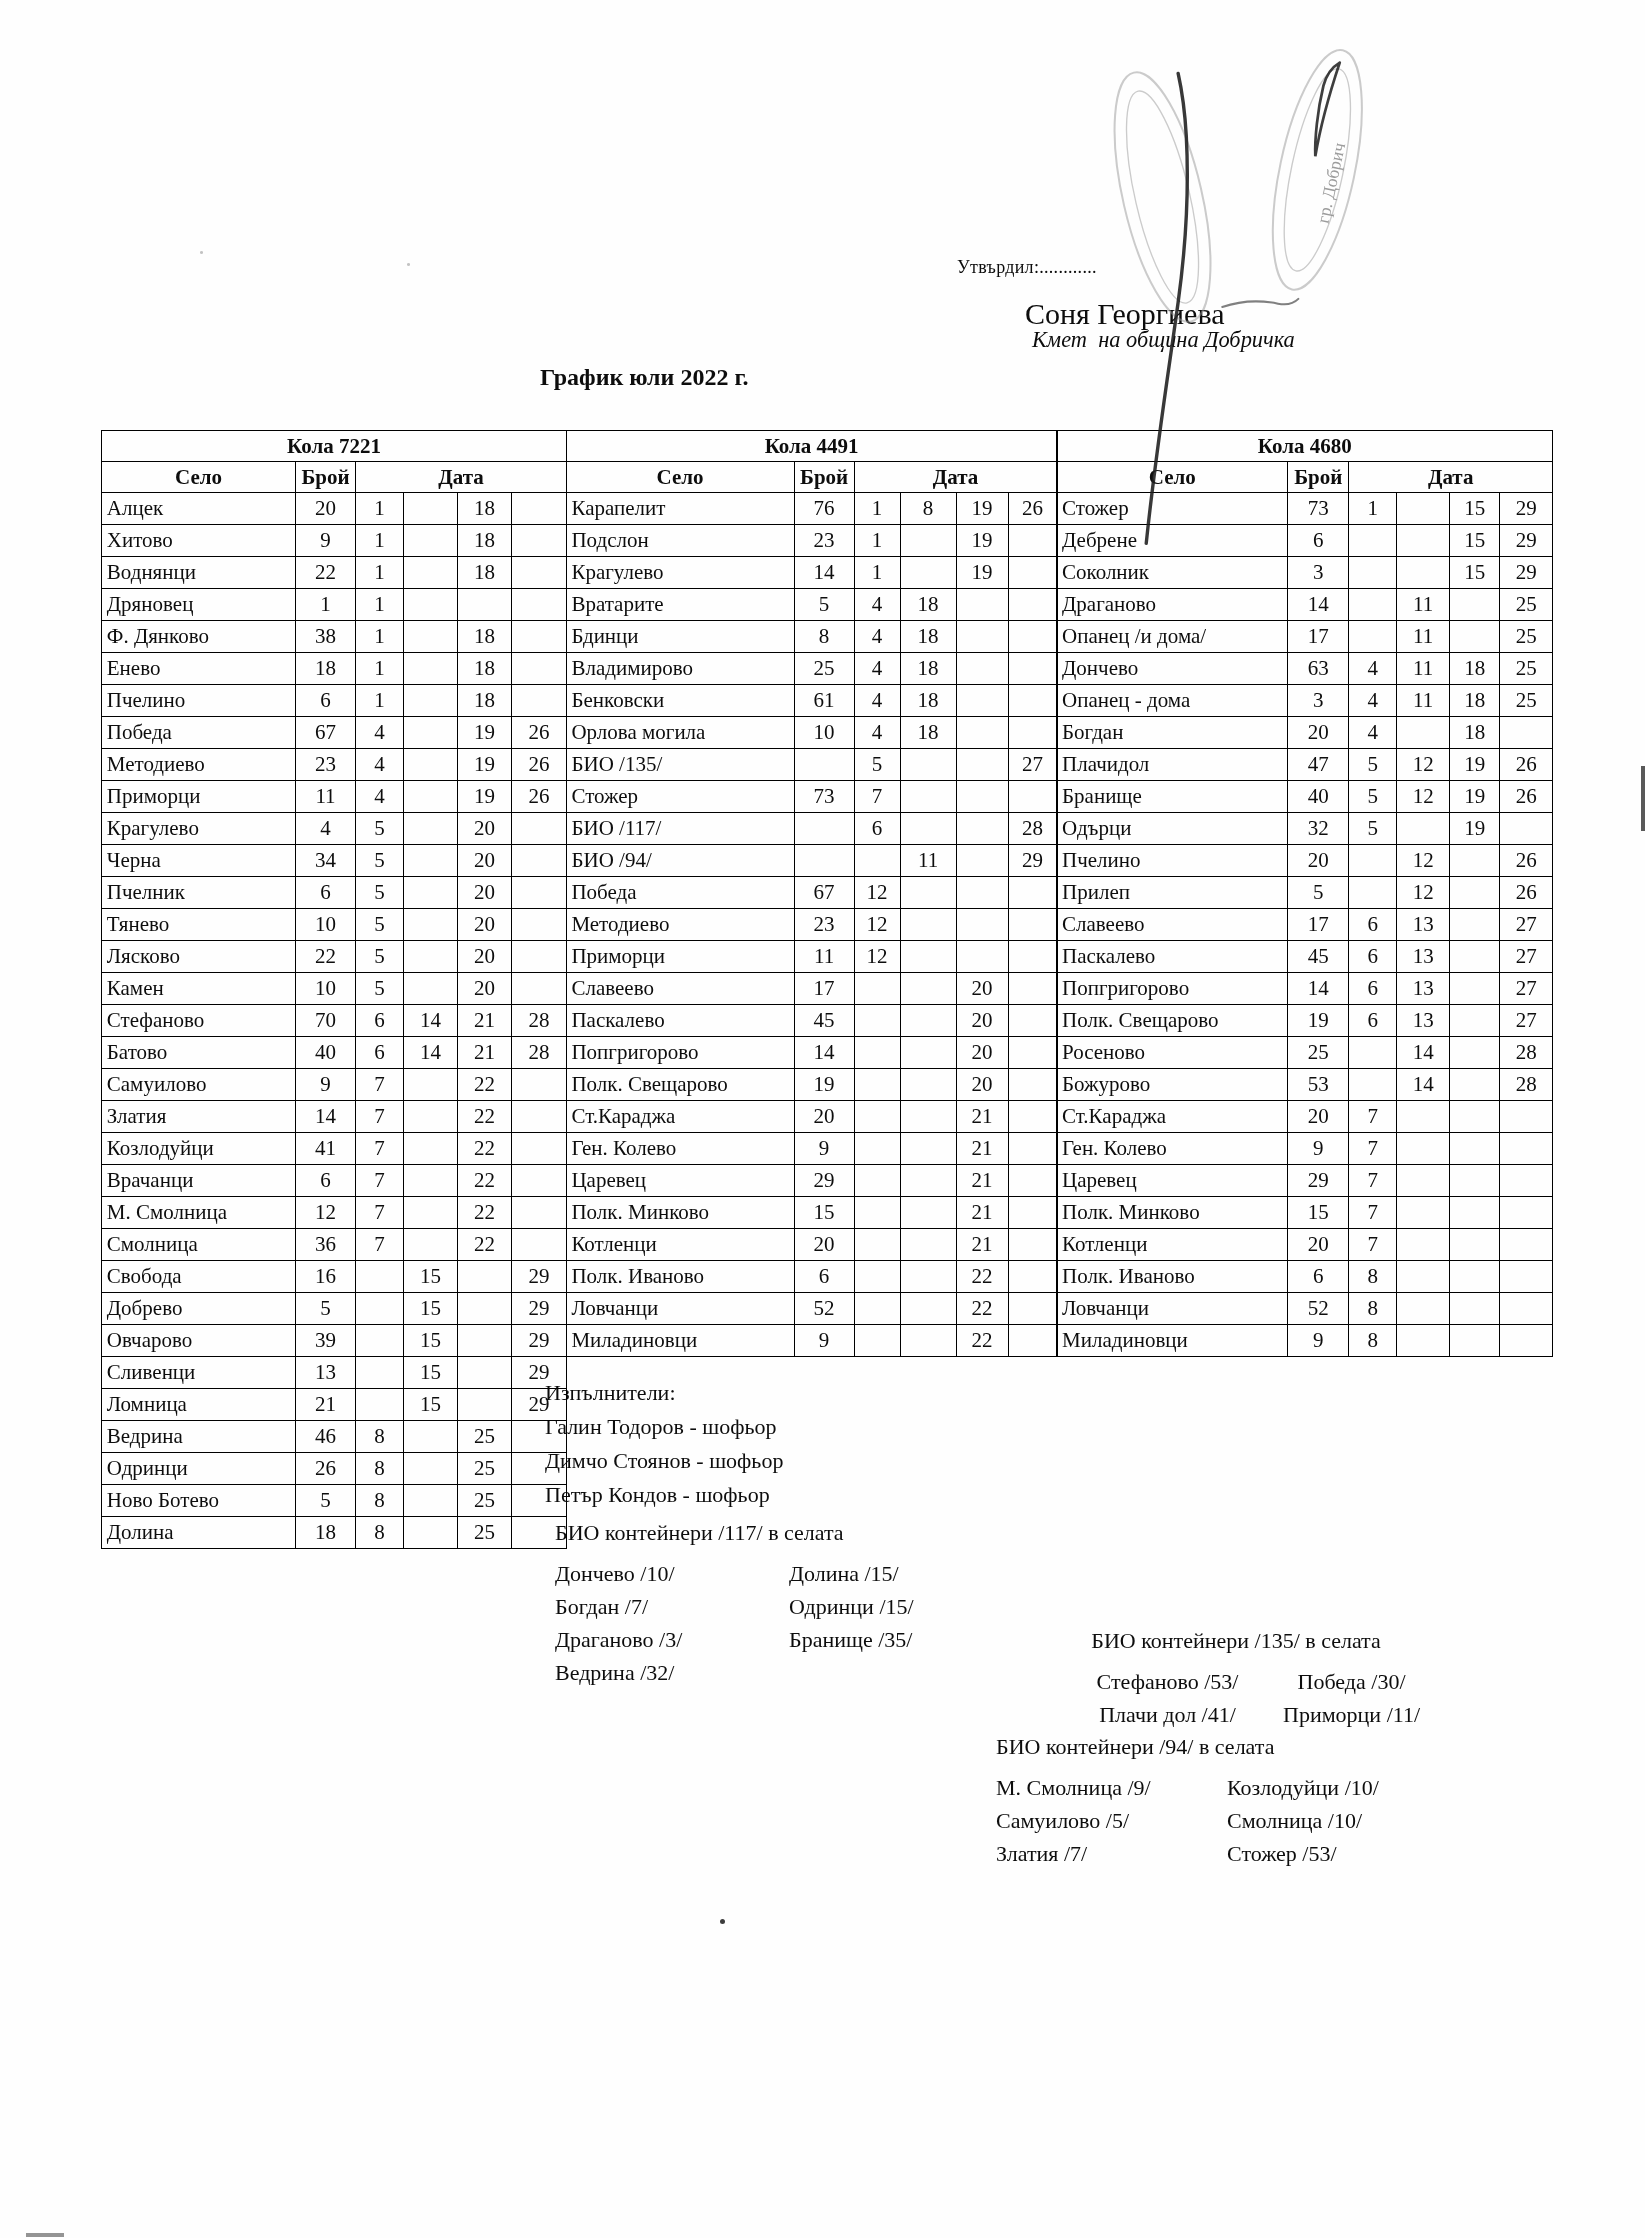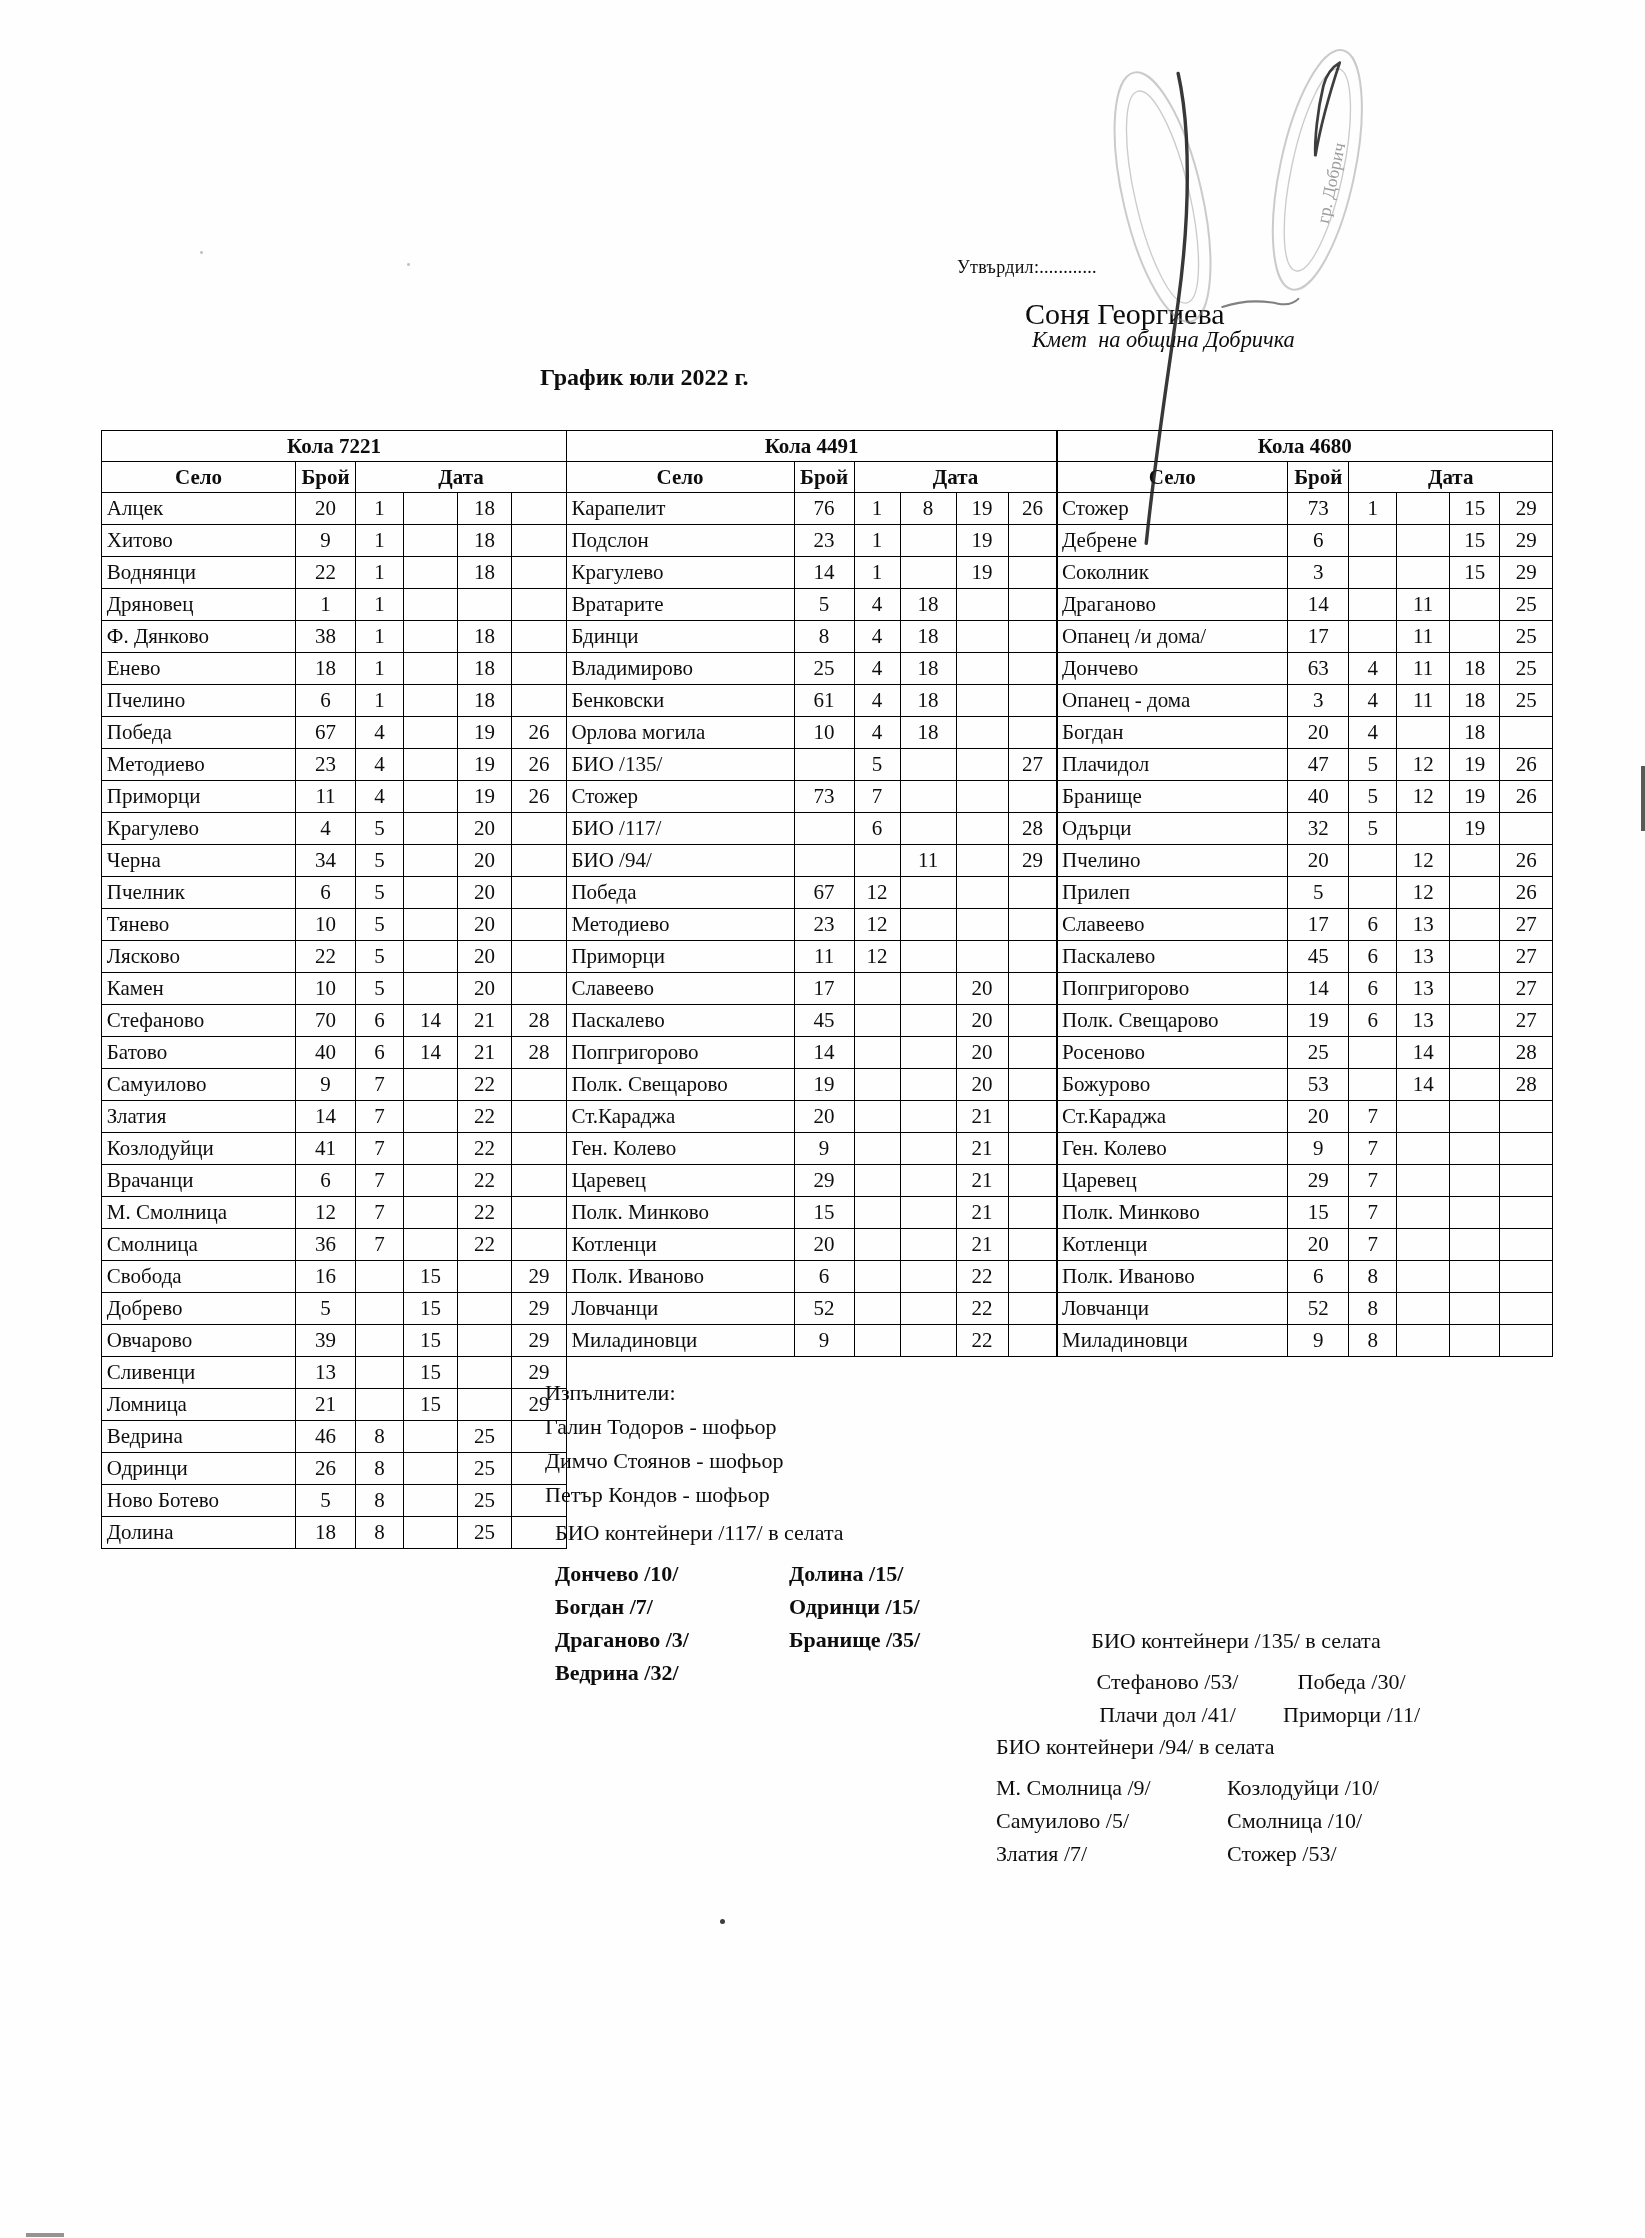--- a/index.html
+++ b/index.html
@@ -23,21 +23,21 @@
   table.sched + table.sched { margin-left:-1.4px; }
   table.sched th, table.sched td { border:1.4px solid #000; padding:0; overflow:hidden; white-space:nowrap; }
   table.sched thead th { height:31px; font-weight:bold; text-align:center; }
   table.sched td { height:32px; text-align:center; }
   table.sched td.village { text-align:left; padding-left:4.8px; }
 
   .executors { position:absolute; left:545px; top:1376px; font-size:22px; line-height:34px; }
   .bio { position:absolute; font-size:22px; }
   .bio-title { margin-bottom:11px; }
   .bio-rows { display:grid; line-height:33px; }
-  #bio-0 { left:555px;  top:1520px; } #bio-0 .bio-rows { grid-template-columns:234px auto;font-weight:bold; }
+  #bio-0 { left:555px;  top:1520px; } #bio-0 .bio-rows { grid-template-columns:234px auto; }
   #bio-1 { left:1052px; top:1628px;text-align:center; } #bio-1 .bio-rows { grid-template-columns:231px auto; }
   #bio-2 { left:996px; top:1734px; } #bio-2 .bio-rows { grid-template-columns:231px auto; }
 
   .speck { position:absolute; border-radius:50%; background:#555; }
   .ink-dot { left:720px; top:1919px; width:5.4px; height:5.4px; background:#1b1b1b; opacity:.85; }
   .speck-a { left:200px; top:251px; width:3.4px; height:2.7px; opacity:.35; }
   .speck-b { left:407px; top:263px; width:3.4px; height:2.7px; opacity:.35; }
   .edge-sliver { position:absolute; left:1641px; top:766px; width:4.8px; height:65px; background:#000; opacity:.65; }
   .corner-mark { position:absolute; left:26px; top:2233px; width:38px; height:4.1px; background:#2a2a2a; opacity:.5; }
 </style>

